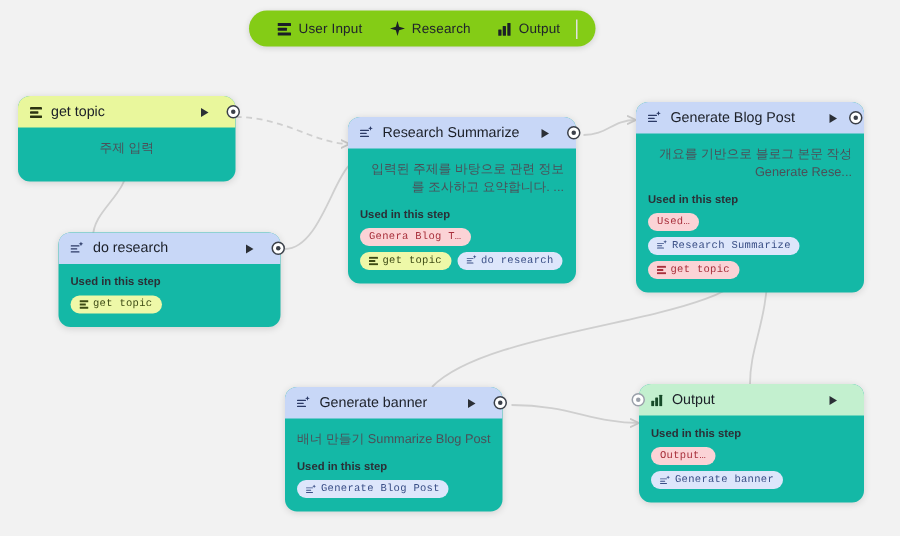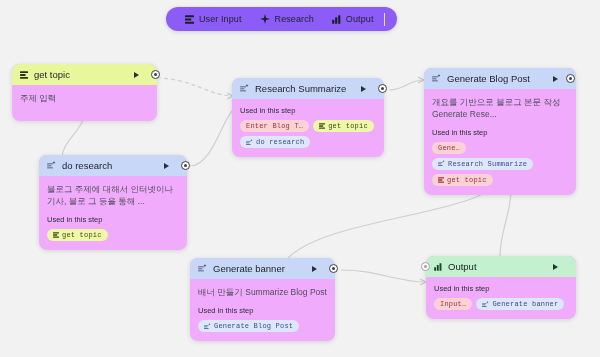--- a/index.html
+++ b/index.html
@@ -8,56 +8,56 @@
     background:#f2f2f2;
     font-family:"Liberation Sans","DejaVu Sans",sans-serif;
     overflow:hidden;position:relative;
   }
   #canvas{position:absolute;inset:0;}
   svg.edges{position:absolute;left:0;top:0;width:600px;height:357px;pointer-events:none;}
 
   
   .toolbar{
     position:absolute;left:166px;top:7px;
-    height:24px;background:#8b5cf6;border-radius:12px;
+    height:24px;background:#84cc16;border-radius:12px;
     box-shadow:0 1px 4px rgba(0,0,0,.14);
     display:flex;align-items:center;padding:0 10px;gap:0;
     z-index:20;
   }
   .tb-item{display:flex;align-items:center;gap:5px;padding:0 9px;height:24px;cursor:pointer;}
   .tb-label{font-size:9px;color:#20242b;letter-spacing:.1px;white-space:nowrap;}
   .tb-sep{width:1px;height:13px;background:#e0e0e0;margin:0 2px;}
 
   
   .ic{display:inline-block;line-height:0;}
   .ic svg{display:block;}
 
   
   .node{
-    position:absolute;background:#f0abfc;border-radius:8px;
+    position:absolute;background:#14b8a6;border-radius:8px;
     box-shadow:0 1px 5px rgba(0,0,0,.13);
     overflow:hidden;z-index:6;
   }
   .node-head{
     height:21px;display:flex;align-items:center;gap:6px;
     padding:0 8px;position:relative;
   }
   .node-title{font-size:9.5px;color:#1b1f27;white-space:nowrap;overflow:hidden;text-overflow:ellipsis;flex:1;}
   .head-yellow{background:#e9f79c;}
   .head-blue{background:#c8d7f7;}
   .head-green{background:#c3f0cf;}
   .play{
     width:0;height:0;border-left:5px solid #2b2f36;
     border-top:3.5px solid transparent;border-bottom:3.5px solid transparent;
     margin-right:10px;cursor:pointer;flex:0 0 auto;
   }
   .node-body{padding:7px 8px 9px 8px;}
-  .desc{font-size:8.5px;color:#4b5058;line-height:1.45;text-align:left;margin:0 0 7px 0;}
-  .desc.left{text-align:left;margin-bottom:8px;}
-  .used-label{font-size:7.5px;color:#2b2f36;font-weight:normal;margin:0 0 5px 0;}
+  .desc{font-size:8.5px;color:#4b5058;line-height:1.45;text-align:right;margin:0 0 7px 0;}
+  .desc.left{text-align:center;margin-bottom:8px;}
+  .used-label{font-size:7.5px;color:#2b2f36;font-weight:bold;margin:0 0 5px 0;}
   .chips{display:flex;flex-wrap:wrap;gap:4px;}
   .chip{
     display:inline-flex;align-items:center;gap:3px;
     height:12px;padding:0 6px;border-radius:7px;
     font-family:"Liberation Mono","DejaVu Sans Mono",monospace;
     font-size:7px;letter-spacing:.2px;white-space:nowrap;cursor:pointer;
   }
   .chip-yellow{background:#eef8a8;color:#3d4a14;}
   .chip-pink{background:#fbd3d6;color:#a8303c;}
   .chip-blue{background:#dde6fb;color:#3a4f86;}
@@ -162,21 +162,20 @@
           <rect x="0" y="3.3" width="8" height="1.1" rx="0.5" fill="#2b3a66"></rect>
           <rect x="0" y="6" width="6" height="1.1" rx="0.5" fill="#2b3a66"></rect>
           <rect x="0" y="8.7" width="8" height="1.1" rx="0.5" fill="#2b3a66"></rect>
           <path d="M9.3 0 L9.9 1.5 L11.4 2.1 L9.9 2.7 L9.3 4.2 L8.7 2.7 L7.2 2.1 L8.7 1.5 Z" fill="#2b3a66"></path>
         </svg>
       </span>
       <span class="node-title">do research</span>
       <span class="play"></span>
     </div>
     <div class="node-body">
-      <p class="desc">블로그 주제에 대해서 인터넷이나 기사, 블로 그 등을 통해 ...</p>
       <p class="used-label">Used in this step</p>
       <div class="chips">
         <span class="chip chip-yellow">
           <span class="ic">
             <svg width="6" height="6" viewBox="0 0 10 10">
               <rect x="0" y="0.4" width="10" height="2.2" rx="0.4" fill="#3d4a14"></rect>
               <rect x="0" y="3.9" width="7" height="2.2" rx="0.4" fill="#3d4a14"></rect>
               <rect x="0" y="7.4" width="10" height="2.2" rx="0.4" fill="#3d4a14"></rect>
             </svg>
           </span>
@@ -194,24 +193,25 @@
           <rect x="0" y="3.3" width="8" height="1.1" rx="0.5" fill="#2b3a66"></rect>
           <rect x="0" y="6" width="6" height="1.1" rx="0.5" fill="#2b3a66"></rect>
           <rect x="0" y="8.7" width="8" height="1.1" rx="0.5" fill="#2b3a66"></rect>
           <path d="M9.3 0 L9.9 1.5 L11.4 2.1 L9.9 2.7 L9.3 4.2 L8.7 2.7 L7.2 2.1 L8.7 1.5 Z" fill="#2b3a66"></path>
         </svg>
       </span>
       <span class="node-title">Research Summarize</span>
       <span class="play"></span>
     </div>
     <div class="node-body">
+      <p class="desc">입력된 주제를 바탕으로 관련 정보를 조사하고 요약합니다. ...</p>
       <p class="used-label">Used in this step</p>
       <div class="chips">
         <span class="chip chip-pink">
-          <span>Enter Blog T…</span>
+          <span>Genera Blog T…</span>
         </span>
         <span class="chip chip-yellow">
           <span class="ic">
             <svg width="6" height="6" viewBox="0 0 10 10">
               <rect x="0" y="0.4" width="10" height="2.2" rx="0.4" fill="#3d4a14"></rect>
               <rect x="0" y="3.9" width="7" height="2.2" rx="0.4" fill="#3d4a14"></rect>
               <rect x="0" y="7.4" width="10" height="2.2" rx="0.4" fill="#3d4a14"></rect>
             </svg>
           </span>
           <span>get topic</span>
@@ -243,21 +243,21 @@
         </svg>
       </span>
       <span class="node-title">Generate Blog Post</span>
       <span class="play"></span>
     </div>
     <div class="node-body">
       <p class="desc">개요를 기반으로 블로그 본문 작성 Generate Rese...</p>
       <p class="used-label">Used in this step</p>
       <div class="chips">
         <span class="chip chip-pink">
-          <span>Gene…</span>
+          <span>Used…</span>
         </span>
         <span class="chip chip-blue">
           <span class="ic">
             <svg width="7" height="7" viewBox="0 0 12 12">
               <rect x="0" y="3.3" width="8" height="1.1" rx="0.5" fill="#3a4f86"></rect>
               <rect x="0" y="6" width="6" height="1.1" rx="0.5" fill="#3a4f86"></rect>
               <rect x="0" y="8.7" width="8" height="1.1" rx="0.5" fill="#3a4f86"></rect>
               <path d="M9.3 0 L9.9 1.5 L11.4 2.1 L9.9 2.7 L9.3 4.2 L8.7 2.7 L7.2 2.1 L8.7 1.5 Z" fill="#3a4f86"></path>
             </svg>
           </span>
@@ -320,21 +320,21 @@
           <rect x="6.9" y="0.3" width="2.4" height="9.5" rx="0.4" fill="#174a28"></rect>
         </svg>
       </span>
       <span class="node-title">Output</span>
       <span class="play"></span>
     </div>
     <div class="node-body">
       <p class="used-label">Used in this step</p>
       <div class="chips">
         <span class="chip chip-pink">
-          <span>Input…</span>
+          <span>Output…</span>
         </span>
         <span class="chip chip-blue">
           <span class="ic">
             <svg width="7" height="7" viewBox="0 0 12 12">
               <rect x="0" y="3.3" width="8" height="1.1" rx="0.5" fill="#3a4f86"></rect>
               <rect x="0" y="6" width="6" height="1.1" rx="0.5" fill="#3a4f86"></rect>
               <rect x="0" y="8.7" width="8" height="1.1" rx="0.5" fill="#3a4f86"></rect>
               <path d="M9.3 0 L9.9 1.5 L11.4 2.1 L9.9 2.7 L9.3 4.2 L8.7 2.7 L7.2 2.1 L8.7 1.5 Z" fill="#3a4f86"></path>
             </svg>
           </span>

